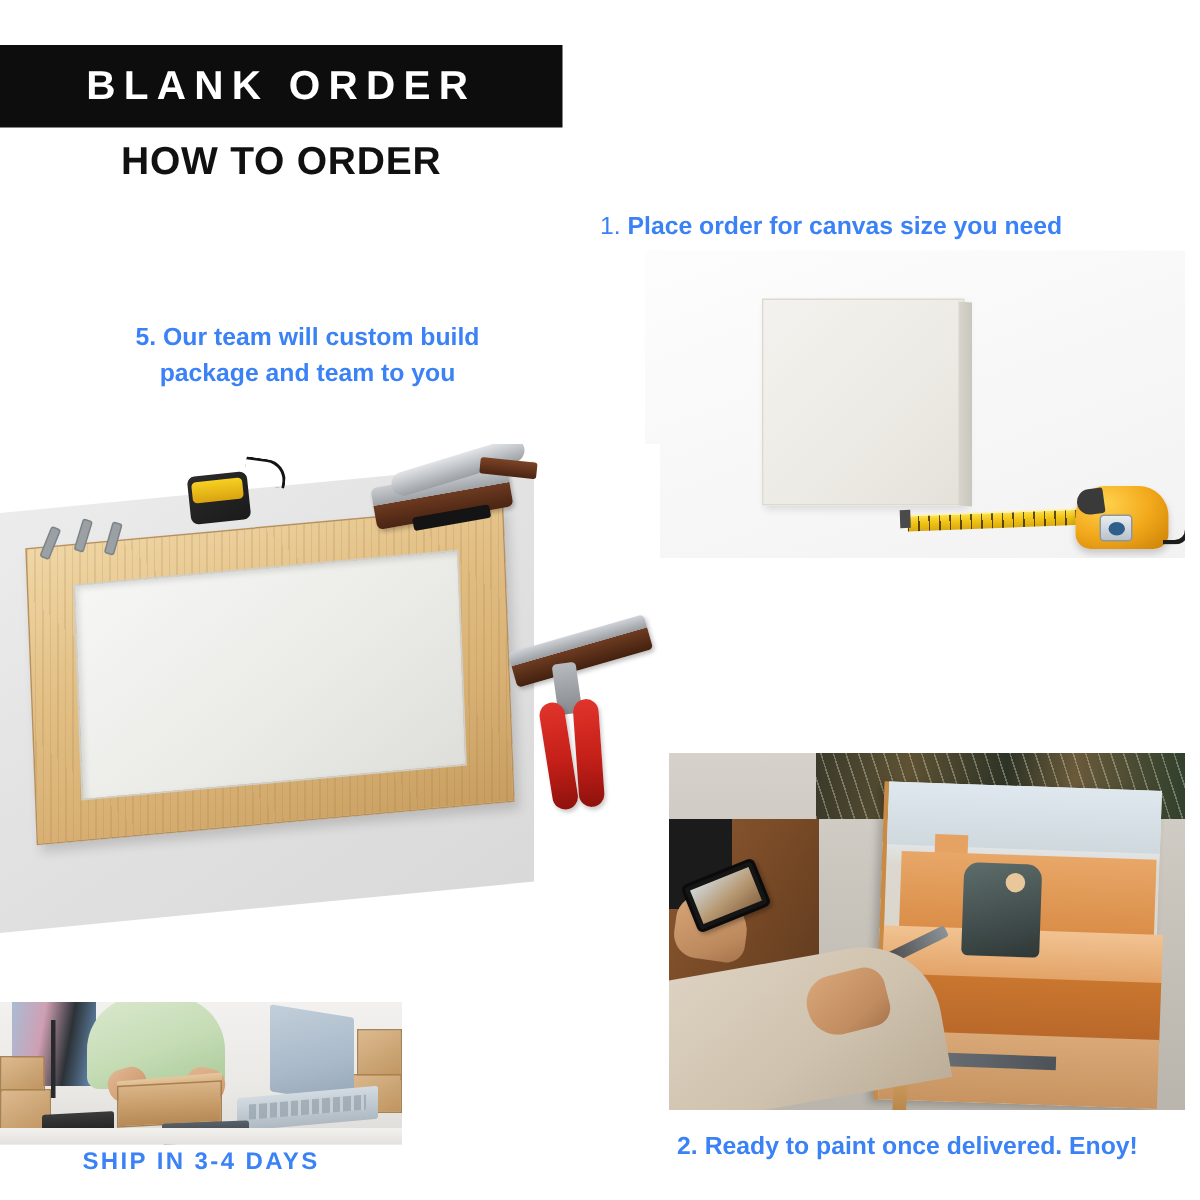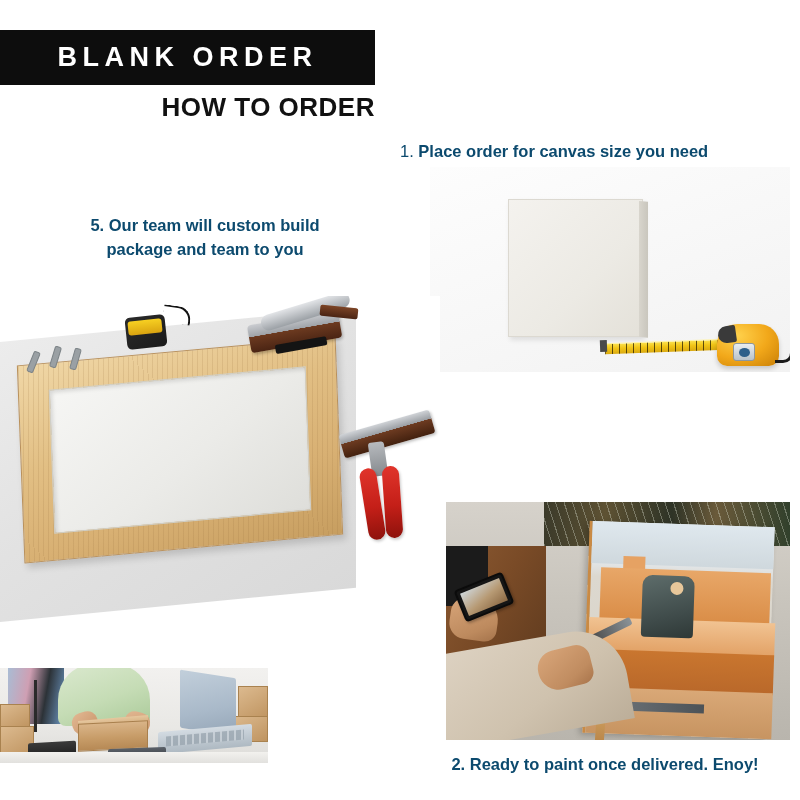--- a/index.html
+++ b/index.html
@@ -15,28 +15,28 @@
   
   .title-bar{
     position:absolute; left:0; top:30px; width:375px; height:55px;
     background:#0d0d0d; display:flex; align-items:center; justify-content:center;
   }
   .title-bar span{
     color:#ffffff; font-size:27px; font-weight:bold; letter-spacing:5.5px;
   }
   .subtitle{
     position:absolute; left:0; top:88px; width:375px; height:38px;
-    display:flex; align-items:center; justify-content:flex-end;
+    display:flex; align-items:center; justify-content:center;
   }
   .subtitle span{
     color:#111111; font-size:26px; font-weight:bold; letter-spacing:0.5px;
   }
 
   
-  .step-cap{ position:absolute; color:#0c4a6e; font-size:16.5px; line-height:1.45; }
+  .step-cap{ position:absolute; color:#3b82f6; font-size:16.5px; line-height:1.45; }
   .step-cap .num{ font-weight:normal; }
   .step-cap .bd{ font-weight:bold; }
 
   #cap1{ left:400px; top:140px; width:390px; white-space:nowrap; }
   #cap2{ left:40px;  top:214px; width:330px; text-align:center; font-weight:bold; }
   #cap3{ left:420px; top:753px; width:370px; text-align:center; white-space:nowrap; font-weight:bold; }
   #cap4{ left:0px;   top:763px; width:268px; text-align:center;
          font-size:16px; font-weight:bold; letter-spacing:1.6px; }
 
   
@@ -364,20 +364,21 @@
     <span class="bd">Place order for canvas size you need</span>
   </div>
 
   <div class="step-cap" id="cap2">
     <div>5. Our team will custom build</div>
     <div>package and team to you</div>
   </div>
 
   <div class="step-cap" id="cap3">2. Ready to paint once delivered. Enoy!</div>
 
+  <div class="step-cap" id="cap4">SHIP IN 3-4 DAYS</div>
 
   <div class="photo" id="photo-canvas">
     <div class="wall"></div>
     <div class="canvas-sq"></div>
     <div class="canvas-edge"></div>
     <div class="tape-blade"></div>
     <div class="tape-hook"></div>
     <div class="tape-body"></div>
     <div class="tape-clip"></div>
     <div class="tape-dial"></div>

